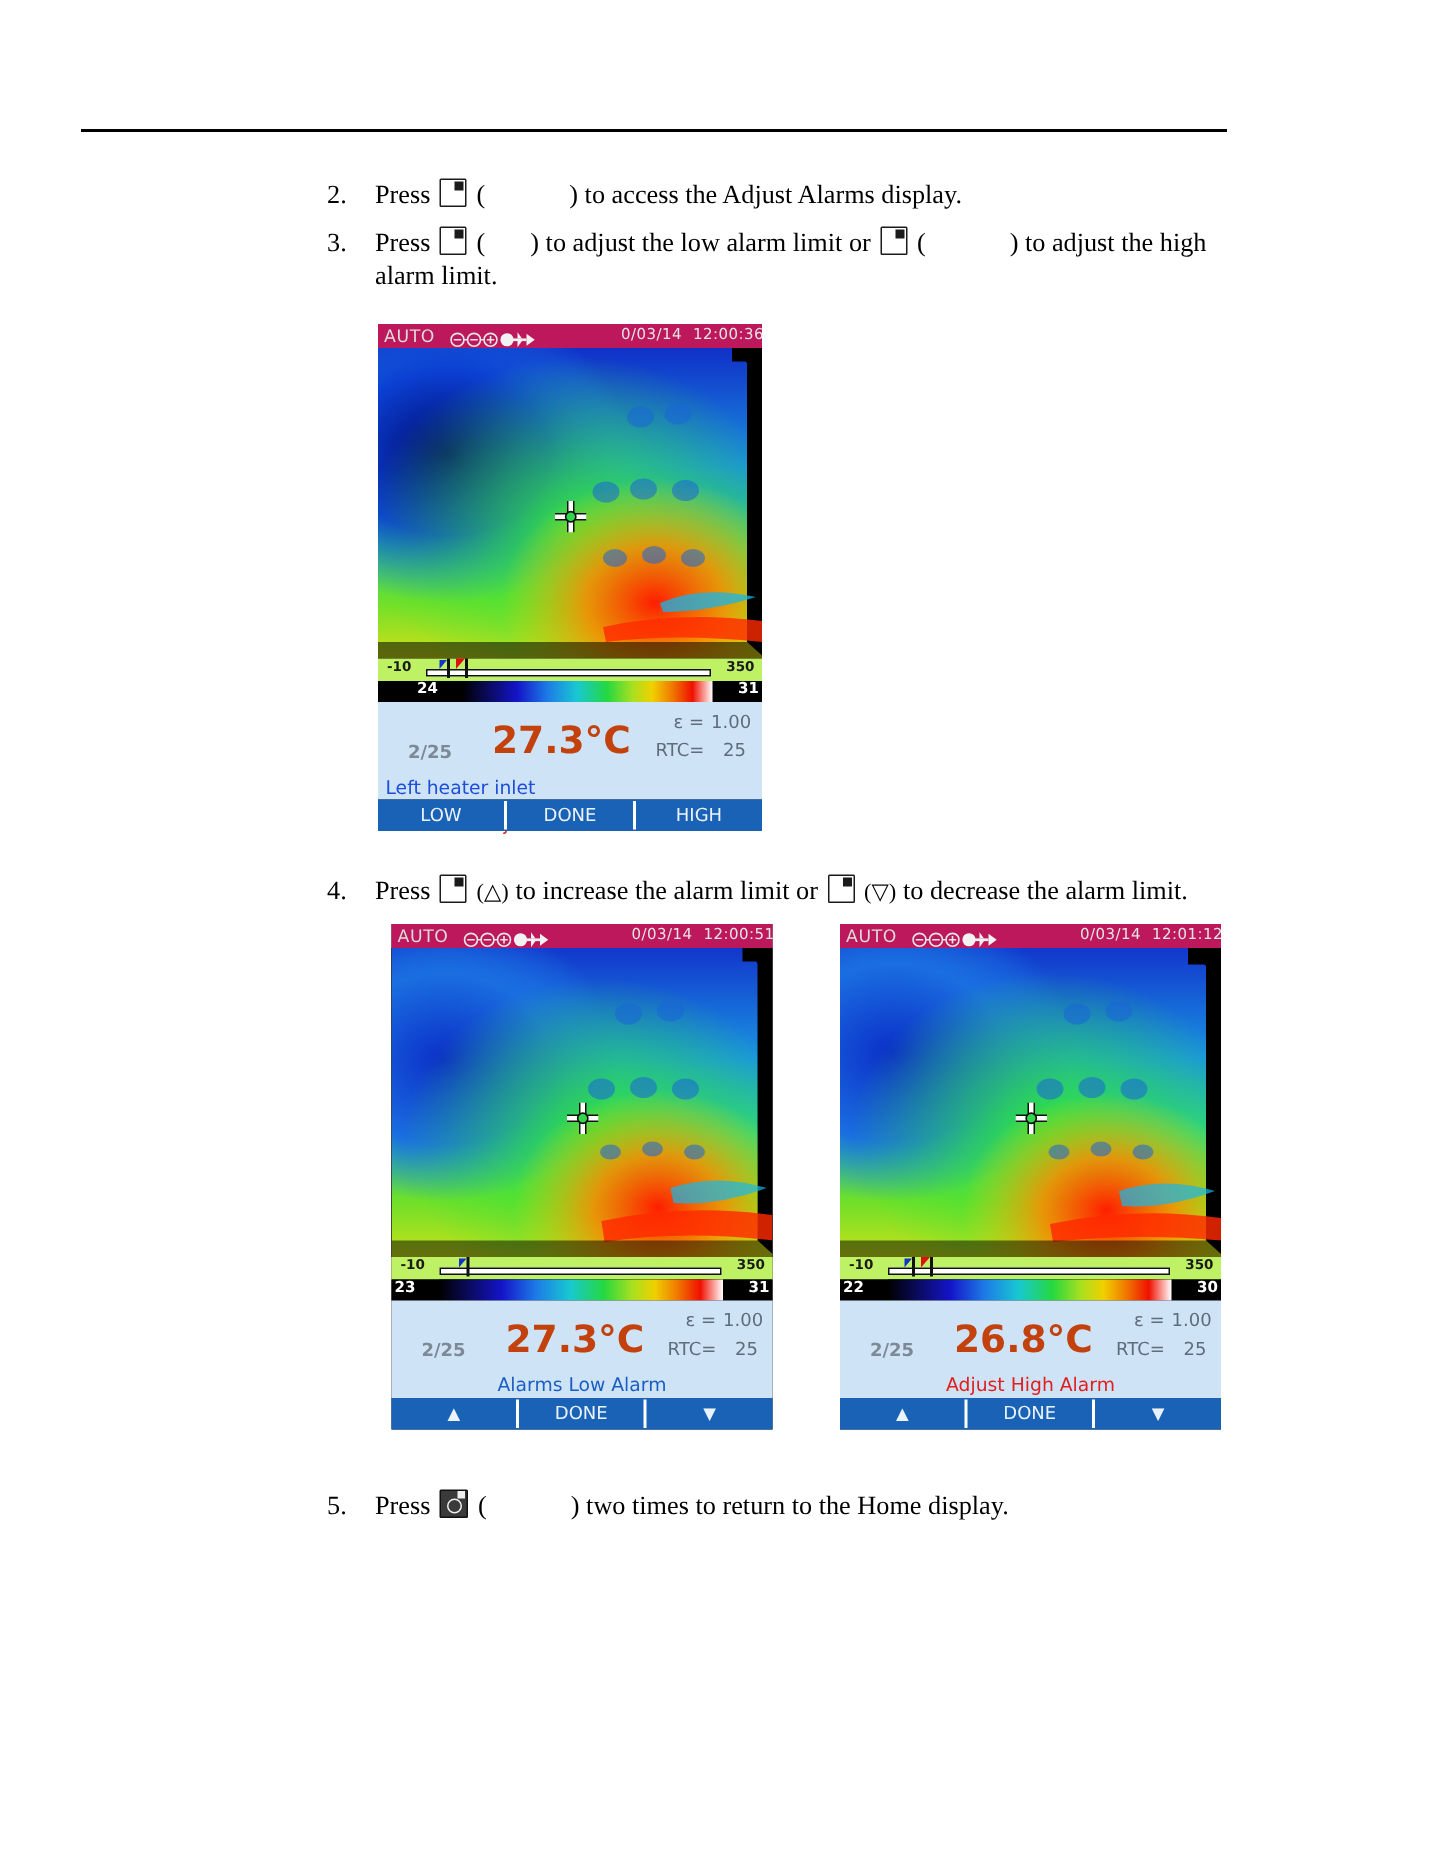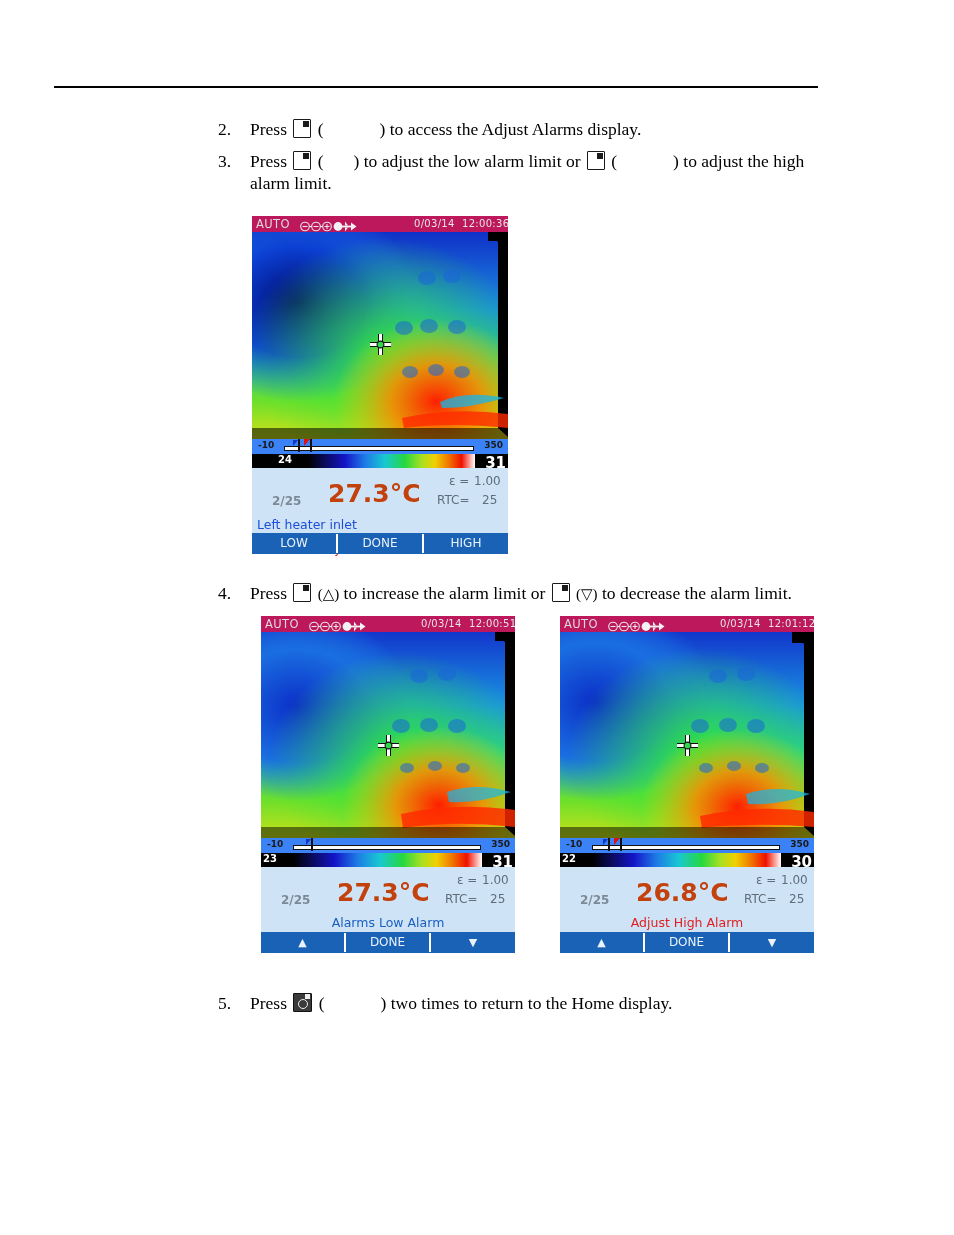--- a/index.html
+++ b/index.html
@@ -56,31 +56,31 @@
   .sb-auto{position:absolute;left:4px;top:1px;font-size:11.5px;letter-spacing:.4px;color:#dcdcdc;}
   .sb-icons{position:absolute;left:47px;top:2px;}
   .sb-date{position:absolute;font-size:10px;color:#e4e4e4;letter-spacing:.3px;}
   .sb-time{position:absolute;font-size:10px;color:#e4e4e4;letter-spacing:.3px;}
 
   .thermal{position:absolute;left:0;overflow:hidden;background:#000;}
   .thermal .t-img{position:absolute;left:0;top:0;width:100%;height:100%;}
   .crosshair{position:absolute;width:21px;height:21px;margin-left:-10px;margin-top:-10px;}
 
   
-  .spanbar{position:absolute;left:0;right:0;height:15px;background:#3b82f6;}
+  .spanbar{position:absolute;left:0;right:0;height:15px;background:#bef264;}
   .spanbar .lo{position:absolute;left:6px;top:1px;font-family:"DejaVu Sans",sans-serif;font-size:9px;color:#1a1a1a;font-weight:bold;}
   .spanbar .hi{position:absolute;right:5px;top:1px;font-family:"DejaVu Sans",sans-serif;font-size:9px;color:#1a1a1a;font-weight:bold;}
   .spanbar .track{position:absolute;left:32px;right:34px;top:7px;height:3px;background:#fff;border:1px solid #111;}
   .flagblue{position:absolute;top:1px;width:0;height:0;border-left:5px solid #1433c8;border-bottom:6px solid transparent;}
   .flagred{position:absolute;top:0px;width:0;height:0;border-left:6px solid #e01010;border-bottom:7px solid transparent;}
   .flagstem{position:absolute;top:0px;width:1.6px;background:#111;height:13px;}
 
   .palbar{position:absolute;left:0;right:0;height:14px;background:#000;}
   .palbar .pl{position:absolute;left:2px;top:0px;font-family:"DejaVu Sans",sans-serif;font-size:10px;color:#fff;font-weight:bold;}
-  .palbar .pr{position:absolute;right:2px;top:0px;font-family:"DejaVu Sans",sans-serif;font-size:15px;color:#fff;font-weight:bold;}
+  .palbar .pr{position:absolute;right:2px;top:0px;font-family:"DejaVu Sans",sans-serif;font-size:10px;color:#fff;font-weight:bold;}
   .palbar .ramp{position:absolute;left:32px;right:33px;top:0;bottom:0;
      background:linear-gradient(90deg,#000000 0%, #0a0a5a 10%, #1414c8 22%, #1d7ae6 34%, #18c8d2 46%, #25d840 58%, #a8e020 68%, #f0d000 76%, #f07800 84%, #f01000 92%, #ffffff 100%);}
 
   .infopanel{position:absolute;left:0;right:0;background:#cfe3f7;}
   .ip-frac{position:absolute;font-family:"DejaVu Sans",sans-serif;color:#7d8a96;font-weight:bold;}
   .ip-temp{position:absolute;font-family:"DejaVu Sans",sans-serif;font-weight:bold;color:#c2410c;}
   .ip-eps{position:absolute;font-family:"DejaVu Sans",sans-serif;color:#5f6d7a;}
   .ip-rtc{position:absolute;font-family:"DejaVu Sans",sans-serif;color:#5f6d7a;}
   .ip-label{position:absolute;font-family:"DejaVu Sans",sans-serif;color:#1d4ed8;}
   .ip-alarm{position:absolute;left:0;right:0;text-align:center;font-family:"DejaVu Sans",sans-serif;}

